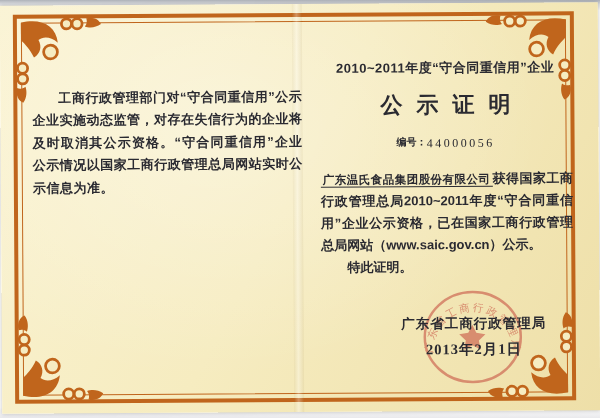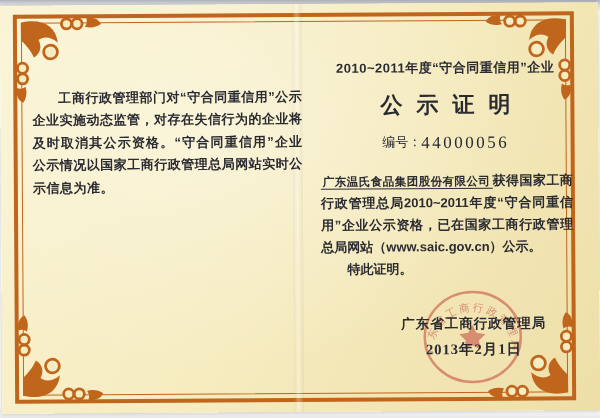--- a/index.html
+++ b/index.html
@@ -52,24 +52,24 @@
   .right-col{
     position:absolute;left:312px;top:56px;width:266px;text-align:center;
   }
   .year-line{font-size:13px;font-weight:700;letter-spacing:.5px;}
   .title{
     margin-top:13px;
     font-family:"Liberation Serif","DejaVu Serif",serif;
     font-size:22px;font-weight:700;letter-spacing:14px;text-indent:14px;
   }
   .serial{margin-top:13px;}
-  .serial-label{font-size:13px;font-weight:400;vertical-align:2px;}
+  .serial-label{font-size:10px;font-weight:700;vertical-align:2px;}
   .serial-number{
     font-family:"Liberation Serif","DejaVu Serif",serif;
-    font-size:17px;letter-spacing:2.5px;
+    font-size:12px;letter-spacing:2.5px;
   }
   .body-par{
     margin:17px 0 0 0;width:252px;margin-left:8px;
     font-size:13px;line-height:22px;font-weight:700;
     text-align:justify;
   }
   .company{
     border-bottom:1px solid var(--ink,#2a2a31);
     padding:0 2px 1px 2px;font-size:11.5px;
   }

